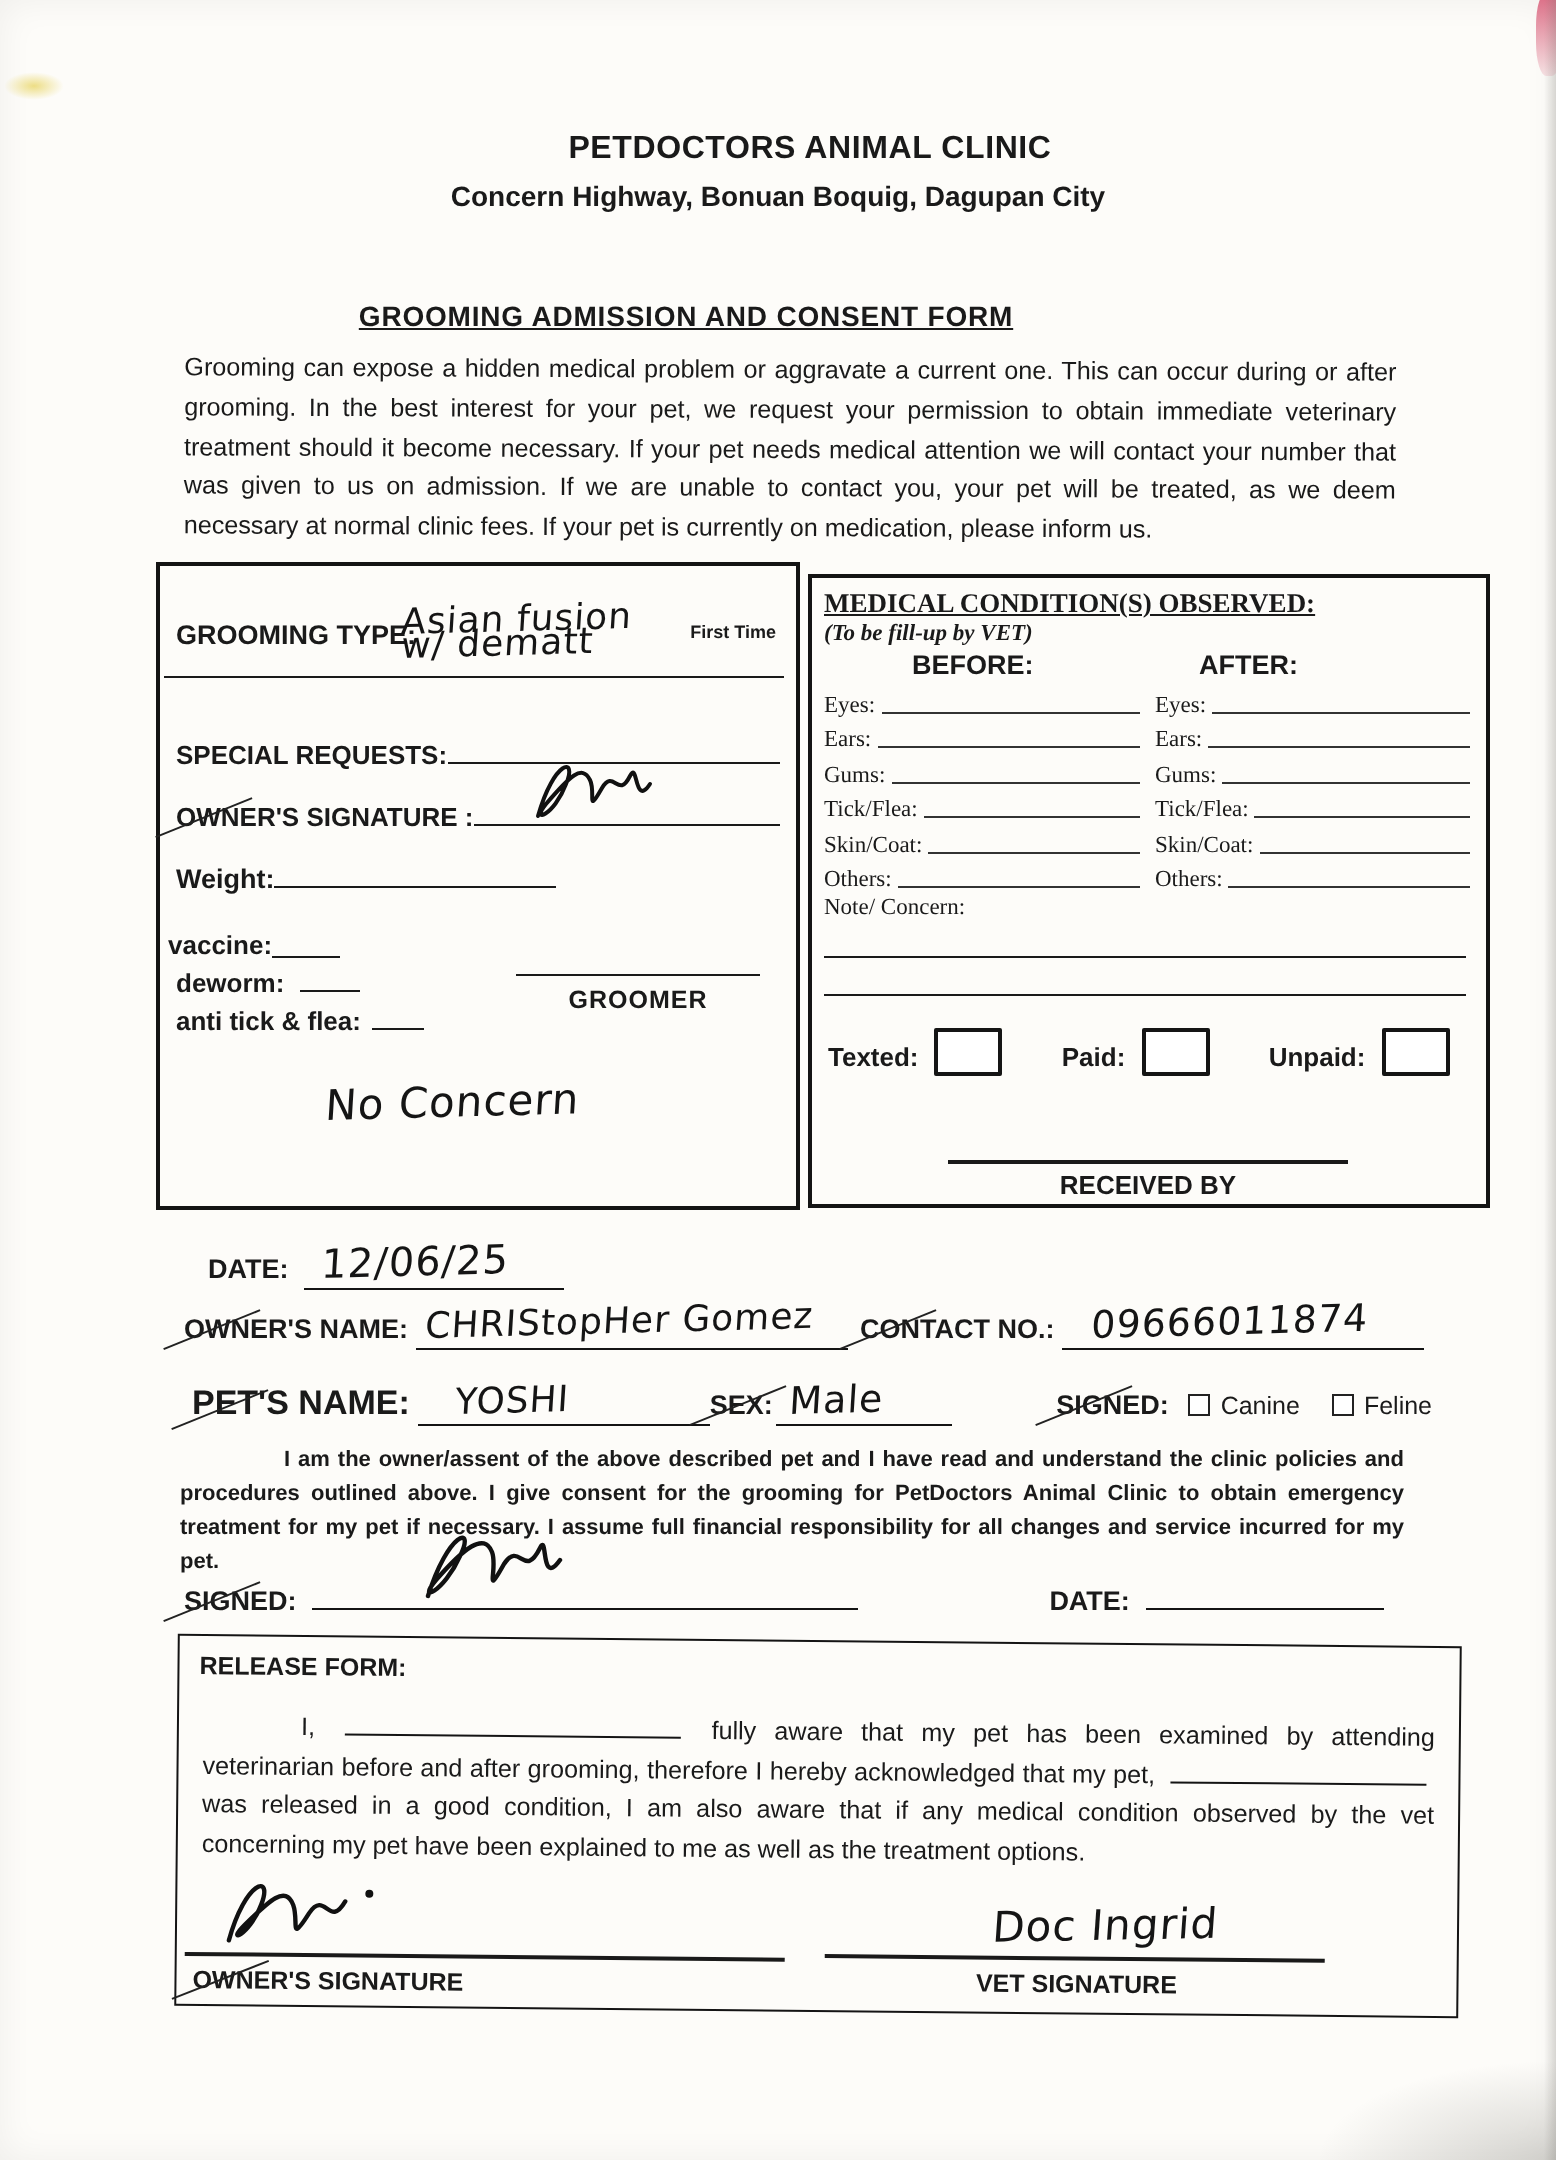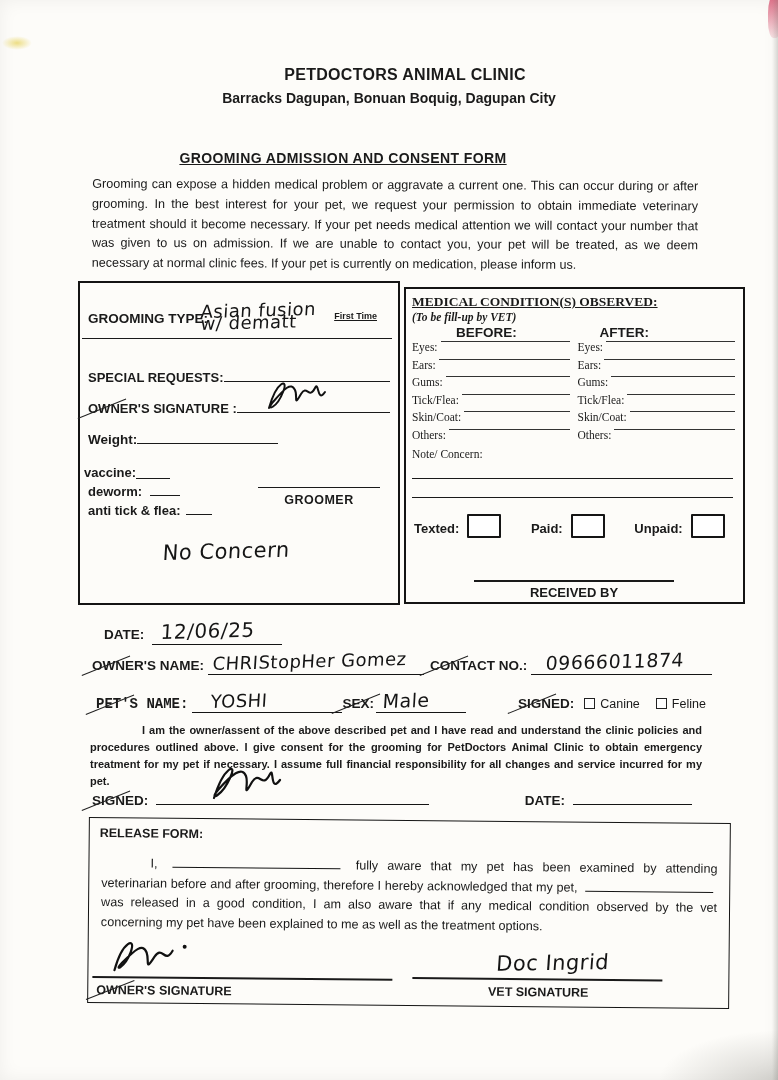--- a/index.html
+++ b/index.html
@@ -22,21 +22,21 @@
   .line{border-bottom:1.6px solid #1a1a1a;}
   .wline{display:inline-block;border-bottom:1.8px solid #141414;vertical-align:baseline;}
   .slashed{position:relative;}
   .slashed::before{
     content:"";position:absolute;left:-10px;bottom:-3px;width:52px;height:0;
     border-top:1.6px solid #222;transform:rotate(-22deg);transform-origin:left bottom;
   }
   .chk{display:inline-block;width:9px;height:9px;border:1.4px solid #222;vertical-align:-1px;margin-right:5px;background:#fff;}
   .payboxsq{display:inline-block;width:30px;height:20px;border:2px solid #151515;vertical-align:-5px;margin-left:8px;background:#fff;border-radius:1px;}
   .mrow{display:flex;height:17.5px;font-size:11.5px;}
-  .mcell{display:flex;flex:1;align-items:flex-start;}
+  .mcell{display:flex;flex:1;align-items:flex-end;}
   .mcell .lbl{white-space:nowrap;padding-right:3px;}
   .mline{flex:1;border-bottom:1.2px solid #333;margin-bottom:2px;margin-right:8px;}
   .smudge-y{position:absolute;left:2px;top:36px;width:30px;height:14px;border-radius:50%;
     background:radial-gradient(ellipse,rgba(228,205,70,.65),rgba(228,205,70,0) 70%);}
   .smudge-p{position:absolute;right:-3px;top:-4px;width:13px;height:42px;border-radius:40%;
     background:linear-gradient(180deg,rgba(214,80,110,.85),rgba(214,80,110,.15));}
   .edge-r{position:absolute;right:0;top:0;width:6px;height:1080px;
     background:linear-gradient(270deg,rgba(120,118,112,.25),rgba(120,118,112,0));}
   .edge-b{position:absolute;right:0;bottom:0;width:120px;height:50px;
     background:radial-gradient(ellipse at bottom right,rgba(110,108,100,.28),rgba(110,108,100,0) 70%);}
@@ -45,31 +45,31 @@
 <body>
 
 <div class="page">
 
   <div class="smudge-y"></div>
   <div class="smudge-p"></div>
   <div class="edge-r"></div>
   <div class="edge-b"></div>
 
   <div class="abs b center" style="left:0;top:66px;width:778px;font-size:16px;letter-spacing:.3px;padding-left:16px;">PETDOCTORS ANIMAL CLINIC</div>
-  <div class="abs b center" style="left:0;top:90px;width:778px;font-size:14px;">Barracks Dagupan, Bonuan Boquig, Dagupan City</div>
+  <div class="abs b center" style="left:0;top:90px;width:778px;font-size:14px;">Concern Highway, Bonuan Boquig, Dagupan City</div>
   <div class="abs b center" style="left:0;top:150px;width:686px;font-size:14px;text-decoration:underline;letter-spacing:.4px;">GROOMING ADMISSION AND CONSENT FORM</div>
 
   <div class="abs" style="left:92px;top:176px;width:606px;font-size:12.6px;line-height:1.57;text-align:justify;transform:rotate(.25deg);">Grooming can expose a hidden medical problem or aggravate a current one. This can occur during or after grooming. In the best interest for your pet, we request your permission to obtain immediate veterinary treatment should it become necessary. If your pet needs medical attention we will contact your number that was given to us on admission. If we are unable to contact you, your pet will be treated, as we deem necessary at normal clinic fees. If your pet is currently on medication, please inform us.</div>
 
   <div class="abs" style="left:78px;top:281px;width:318px;height:320px;border:2.2px solid #141414;background:#fdfcf9;">
 
     <div class="abs" style="left:8px;top:26px;width:302px;">
       <span class="b" style="font-size:13.5px;">GROOMING TYPE:</span>
       <span class="hand" style="position:absolute;left:112px;top:-8px;font-size:18px;">Asian fusion</span>
-      <span class="b" style="position:absolute;right:13px;top:2px;font-size:9px;text-decoration:underline;">First Time</span>
+      <span class="b" style="position:absolute;right:2px;top:2px;font-size:9px;">First Time</span>
     </div>
     <div class="abs line" style="left:2px;top:55px;width:310px;"></div>
     <div class="hand abs" style="left:120px;top:30px;font-size:18px;">w/ dematt</div>
 
     <div class="abs" style="left:8px;top:84px;width:302px;display:flex;align-items:baseline;">
       <span class="b" style="font-size:13px;white-space:nowrap;">SPECIAL REQUESTS:</span>
       <span class="line" style="flex:1;height:14px;"></span>
     </div>
 
     <div class="abs" style="left:8px;top:113px;width:302px;display:flex;align-items:baseline;">
@@ -206,21 +206,21 @@
     <span class="wline" style="width:216px;margin-left:4px;">
       <span class="hand" style="font-size:18px;display:inline-block;margin-left:4px;">CHRIStopHer Gomez</span>
     </span>
     <span class="b slashed" style="font-size:13.5px;white-space:nowrap;margin-left:6px;">CONTACT NO.:</span>
     <span class="wline" style="flex:1;margin-left:4px;">
       <span class="hand" style="font-size:19px;display:inline-block;margin-left:14px;">09666011874</span>
     </span>
   </div>
 
   <div class="abs" style="left:96px;top:690px;display:flex;align-items:baseline;width:620px;">
-    <span class="b slashed" style="font-size:14px;white-space:nowrap;font-family:Liberation Mono, monospace;">PET'S NAME:</span>
+    <span class="b slashed" style="font-size:17px;white-space:nowrap;">PET'S NAME:</span>
     <span class="wline" style="width:150px;margin-left:4px;">
       <span class="hand" style="font-size:18px;display:inline-block;margin-left:18px;">YOSHI</span>
     </span>
     <span class="b slashed" style="font-size:13.5px;white-space:nowrap;">SEX:</span>
     <span class="wline" style="width:90px;margin-left:2px;">
       <span class="hand" style="font-size:19px;display:inline-block;margin-left:6px;">Male</span>
     </span>
     <span class="b slashed" style="font-size:13.5px;white-space:nowrap;margin-left:52px;">SIGNED:</span>
     <span style="font-size:12.5px;margin-left:10px;white-space:nowrap;">
       <span class="chk"></span><span>Canine</span>

